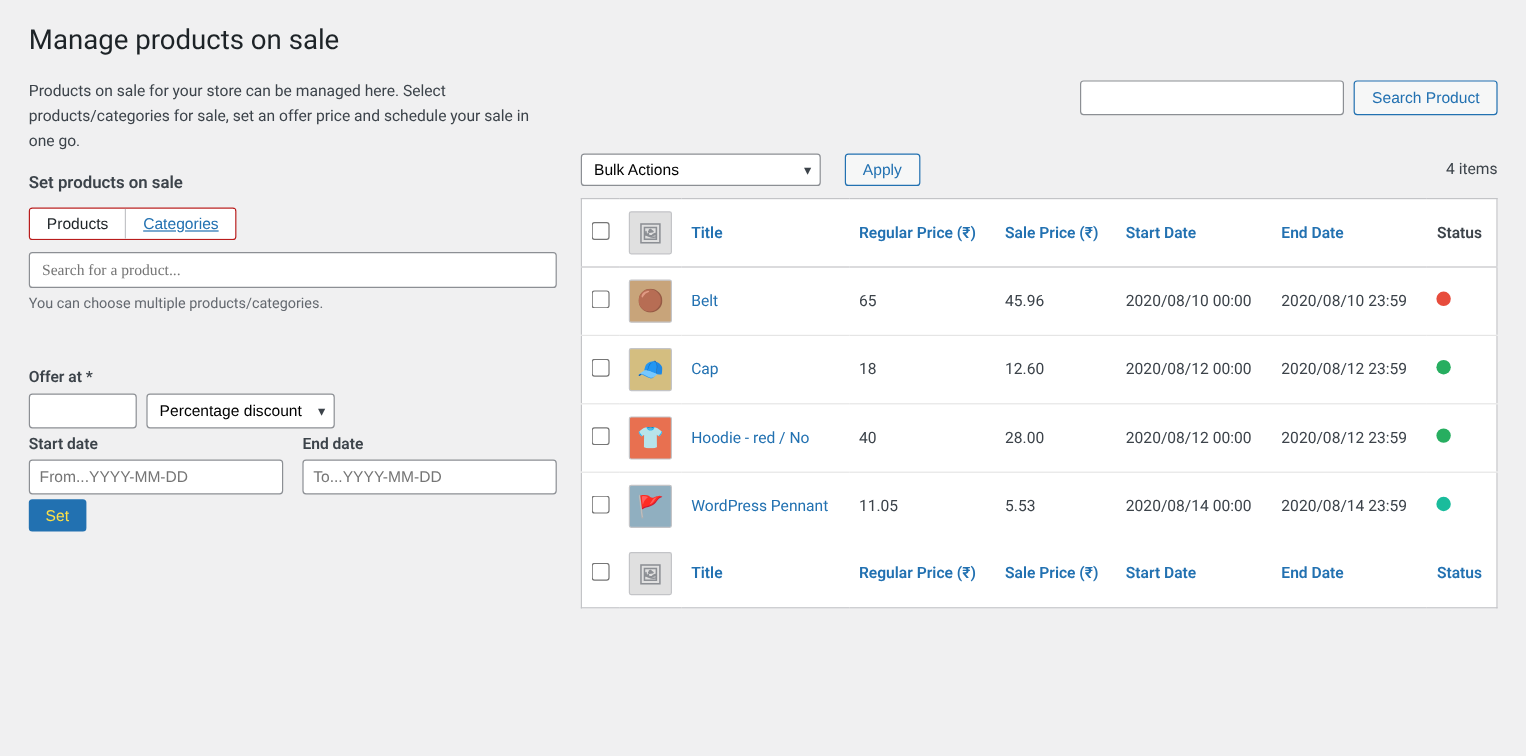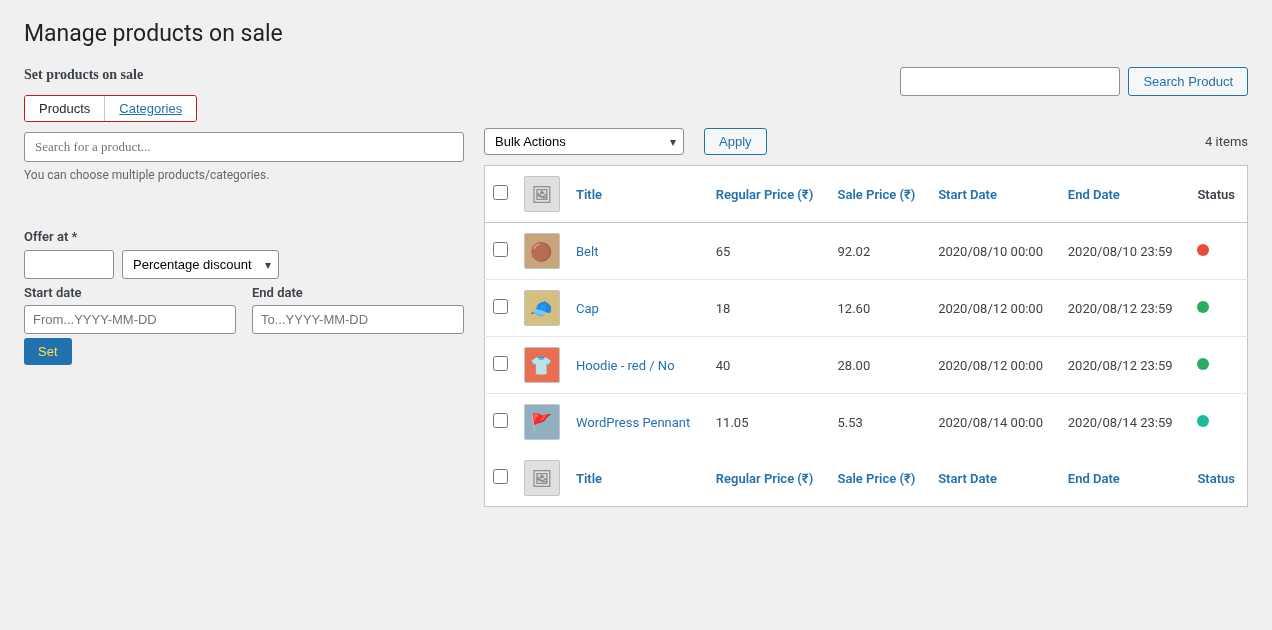--- a/index.html
+++ b/index.html
@@ -35,21 +35,20 @@
     .description-text {
       font-size: 13px;
       color: #3c434a;
       line-height: 1.6;
       margin-bottom: 16px;
     }
     .set-products-heading {
       font-weight: 600;
       font-size: 14px;
       margin-bottom: 12px;
-      font-family: Liberation Serif, serif;
     }
     .tabs-container {
       display: flex;
       border: 1px solid #b91c1c;
       border-radius: 3px;
       overflow: hidden;
       width: fit-content;
       margin-bottom: 10px;
       background: #fff;
     }
@@ -320,20 +319,21 @@
   </style>
 </head>
 <body>
 
 <div class="page-wrapper">
   <h1 class="page-title">Manage products on sale</h1>
 
   <div class="main-layout">
 
     <div class="left-panel">
+      <p class="description-text">Products on sale for your store can be managed here. Select products/categories for sale, set an offer price and schedule your sale in one go.</p>
       <h3 class="set-products-heading">Set products on sale</h3>
 
       <div class="tabs-container">
         <button class="tab-btn active">Products</button>
         <button class="tab-btn">Categories</button>
       </div>
 
       <input type="text" class="search-input" placeholder="Search for a product..." style="">
       <p class="helper-text">You can choose multiple products/categories.</p>
 
@@ -405,21 +405,21 @@
 
         <tr>
       <td>
         <input type="checkbox" class="checkbox-input" style="">
       </td>
       <td>
         <div style="width:36px;height:36px;background:#c8a47a;border-radius:2px;border:1px solid #c3c4c7;display:flex;align-items:center;justify-content:center;font-size:18px;">🟤</div>
       </td>
       <td><a class="product-link">Belt</a></td>
       <td>65</td>
-      <td>92.02</td>
+      <td>45.96</td>
       <td>2020/08/10 00:00</td>
       <td>2020/08/10 23:59</td>
       <td><span class="status-dot" style="background:#e74c3c"></span></td>
     </tr>
             <tr>
       <td>
         <input type="checkbox" class="checkbox-input" style="">
       </td>
       <td>
         <div style="width:36px;height:36px;background:#d4be80;border-radius:2px;border:1px solid #c3c4c7;display:flex;align-items:center;justify-content:center;font-size:18px;">🧢</div>

